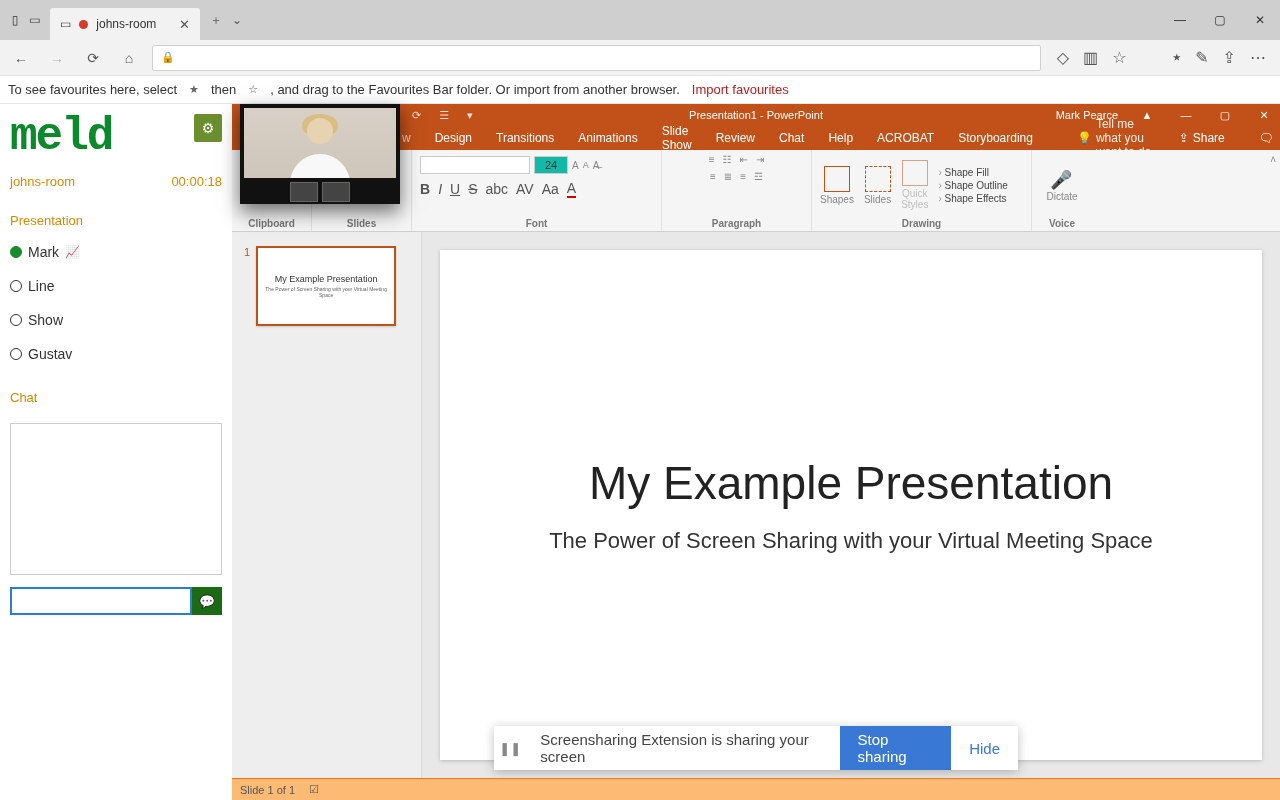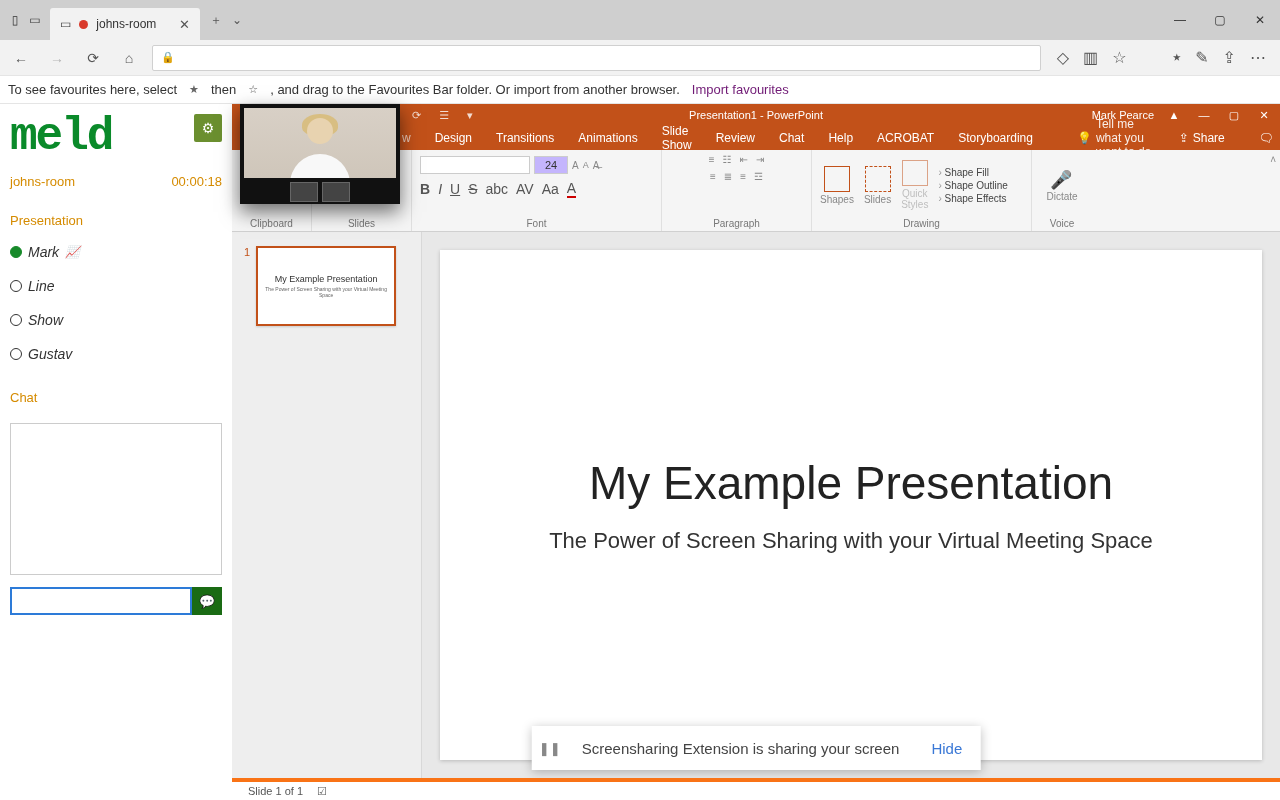--- a/index.html
+++ b/index.html
@@ -58,38 +58,38 @@
   background: #fff;
   border-bottom: 1px solid #e5e5e5;
   display: flex;
   align-items: center;
   padding: 0 8px;
   font-size: 13px;
   color: #333;
   gap: 12px;
 }
 .fav-bar .star { font-size: 11px; color: #666; }
-.fav-bar a { color: #701a75; text-decoration: none; }
+.fav-bar a { color: #b91c1c; text-decoration: none; }
 
 
 .main { display: flex; height: calc(800px - 40px - 36px - 28px); }
 
 
 .sidebar {
   width: 232px;
   background: #fff;
   padding: 10px 10px 0 10px;
   position: relative;
 }
 .logo { font-family: Liberation Mono, monospace; font-weight: bold; font-size: 46px; color: #0a8a2a; letter-spacing: -2px; line-height: 1; }
 .room-row { display: flex; justify-content: space-between; margin-top: 14px; font-size: 13px; }
 .room-name { color: #d58b00; }
 .timer { color: #d58b00; }
 .section-h { color: #d58b00; font-size: 13px; margin-top: 24px; }
-.participants { margin-top: 16px; display: flex; flex-direction: column; gap: 18px; font-style: italic; }
+.participants { margin-top: 16px; display: flex; flex-direction: column; gap: 18px; }
 .participant { display: flex; align-items: center; gap: 6px; font-size: 14px; color: #333;}
 .p-dot { width: 12px; height: 12px; border: 1.5px solid #333; border-radius: 50%; }
 .p-dot.filled { background: #178a2a; border-color: #178a2a; }
 .chart-ic { color: #178a2a; font-size: 12px; }
 .chatbox { margin-top: 18px; height: 152px; border: 1px solid #ccc; background: #fff; }
 .chat-input-row { display: flex; margin-top: 12px; height: 28px; }
 .chat-input { flex: 1; border: 2px solid #2d7bd8; background: #fff; }
 .chat-send { width: 30px; background: #1a6b14; color: #b7e08a; display:flex;align-items:center;justify-content:center;font-size:13px;}
 .settings-btn { position: absolute; top: 10px; right: 10px; width: 28px; height: 28px; background: #6b8f2f; border-radius: 2px; display:flex;align-items:center;justify-content:center;color:#fff;font-size:14px;}
 
@@ -100,21 +100,21 @@
 .pp-titlebar {
   height: 22px;
   background: #c25119;
   color: #fff;
   font-size: 11px;
   display: flex;
   align-items: center;
   position: relative;
 }
 .pp-titlebar .title-center { position: absolute; left: 50%; transform: translateX(-50%); }
-.pp-titlebar .title-right { position: absolute; right: 6px; display: flex; align-items: center; gap: 10px; }
+.pp-titlebar .title-right { position: absolute; right: 6px; display: flex; align-items: center; gap: 19px; }
 .pp-winbtn { width: 20px; text-align: center; }
 
 
 .ribbon-tabs {
   height: 24px;
   background: #c25119;
   display: flex;
   align-items: center;
   padding-left: 170px;
   gap: 24px;
@@ -128,23 +128,23 @@
 .ribbon {
   height: 82px;
   background: #f5f5f5;
   border-bottom: 1px solid #d0d0d0;
   display: flex;
   font-size: 10px;
   color: #666;
   position: relative;
 }
 .ribbon-group { border-right: 1px solid #e0e0e0; padding: 4px 8px 0 8px; display: flex; flex-direction: column; justify-content: space-between; }
-.ribbon-group .label { text-align: center; font-size: 10px; color: #777; padding: 2px 0; }
+.ribbon-group .label { text-align: center; font-size: 10px; color: #777; padding: 2px 0; font-weight: bold; }
 .rg-top { flex: 1; display: flex; align-items: center; gap: 6px; color: #888;}
-.font-size-box { width: 34px; height: 18px; border: 1px solid #ccc; background: #c4b5fd; text-align: center; font-size: 11px; line-height: 16px; color:#333; }
+.font-size-box { width: 34px; height: 18px; border: 1px solid #ccc; background: #14b8a6; text-align: center; font-size: 11px; line-height: 16px; color:#333; }
 .font-name-box { width: 110px; height: 18px; border: 1px solid #ccc; background: #fff; }
 .fmt-icons { display:flex; gap:8px; font-family: 'Times New Roman', serif; font-size: 14px; color:#555; align-items:center;}
 .fmt-icons .b { font-weight:bold; }
 .fmt-icons .i { font-style:italic; }
 .fmt-icons .u { text-decoration:underline; }
 .fmt-icons .s { text-decoration:line-through; }
 .big-icon { width: 30px; height: 34px; background: #ddd; border: 1px solid #ccc; }
 .shape-ic { width: 26px; height: 26px; border: 1.5px solid #c25119; display:inline-block; }
 .editing-list { display:flex; flex-direction:column; gap:2px; font-size:11px; color:#444; }
 .editing-list span::before { content:"› "; color:#999; }
@@ -185,22 +185,22 @@
   font-size: 15px; color: #444;
 }
 .share-pill .pause { width: 36px; text-align:center; color:#888; font-size:13px;}
 .share-pill .msg { padding: 0 14px; }
 .share-pill .stop { background: #3a78d6; color:#fff; padding: 0 18px; height: 100%; display:flex;align-items:center; }
 .share-pill .hide { color: #3a78d6; padding: 0 18px; }
 
 
 .pp-status {
   position: absolute; bottom: 0; left: 0; right: 0; height: 22px;
-  background: #ffffff; border-top: 4px solid #f97316;
-  display:flex; align-items:center; font-size: 11px; color:#555; padding: 0 16px;
+  background: #fdba74; border-top: 1px solid #f97316;
+  display:flex; align-items:center; font-size: 11px; color:#555; padding: 0 8px;
 }
 .pp-status .right { margin-left:auto; display:flex; align-items:center; gap:10px;}
 .view-ic { width:16px;height:14px;border:1px solid #aaa; }
 .zoom-track { width:70px;height:2px;background:#aaa;position:relative;}
 .zoom-thumb { position:absolute;top:-3px;left:30px;width:2px;height:8px;background:#666;}
 
 
 .pip {
   position: absolute; top: 0; left: 8px;
   width: 160px; height: 100px;
@@ -474,20 +474,21 @@
         <div class="slide-canvas">
           <div class="slide-title">My Example Presentation</div>
           <div class="slide-sub">The Power of Screen Sharing with your Virtual Meeting Space</div>
         </div>
       </div>
     </div>
 
     <div class="share-pill">
       <div class="pause">❚❚</div>
       <div class="msg">Screensharing Extension is sharing your screen</div>
+      <div class="stop">Stop sharing</div>
       <div class="hide">Hide</div>
     </div>
 
     <div class="pp-status">
       <span>Slide 1 of 1</span>
       <span style="margin-left:14px">☑</span>
     </div>
 
   </div>
 </div>

